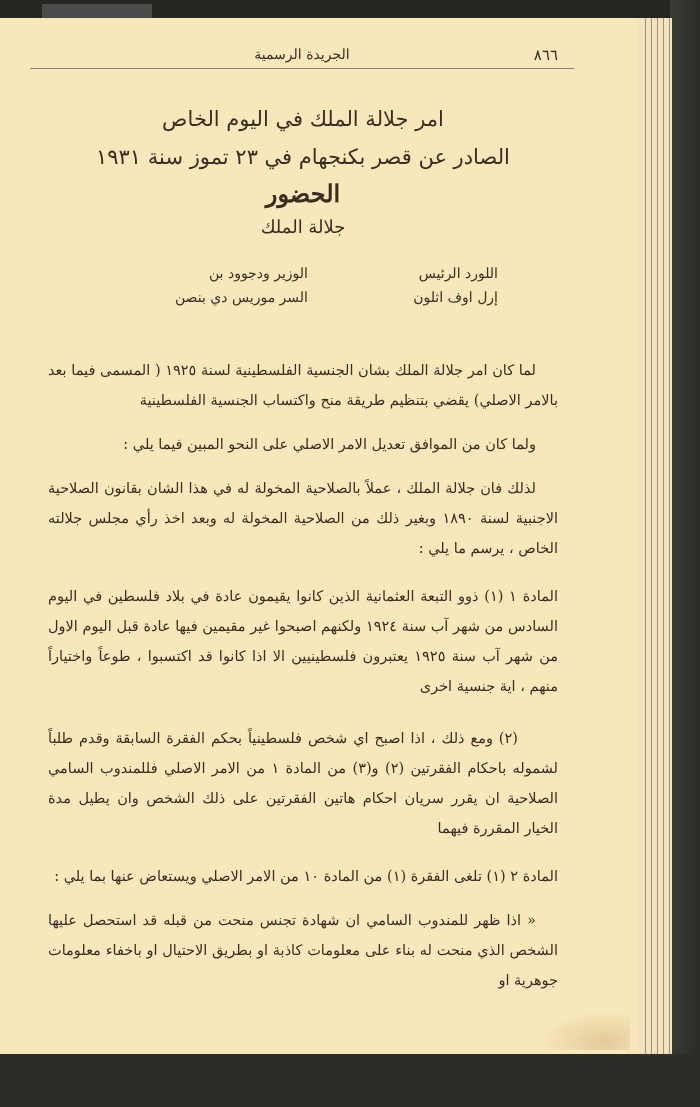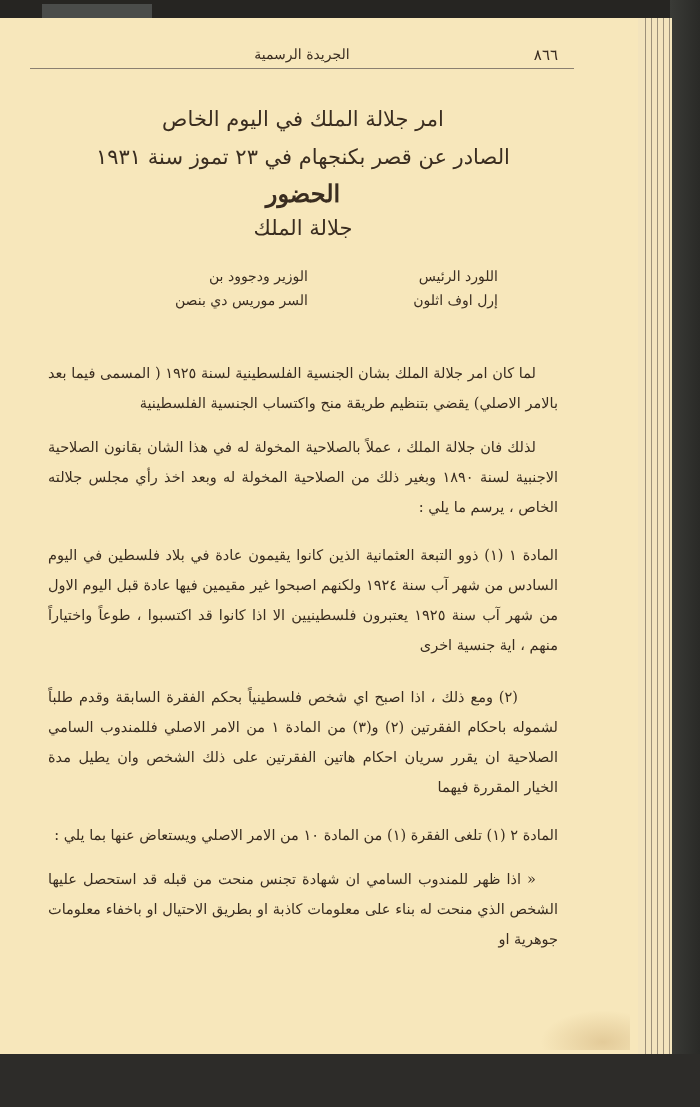--- a/index.html
+++ b/index.html
@@ -11,21 +11,21 @@
   .page{position:absolute;left:0;top:18px;width:638px;height:1036px;background:#f7e7bb;}
   .page-edges{position:absolute;left:636px;top:18px;width:36px;height:1036px;background:#f3e4bd;}
   .page-edges span{position:absolute;top:0;bottom:0;width:1px;background:#9d917a;}
   .content{position:absolute;left:48px;top:18px;width:510px;direction:rtl;color:#3a2d20;}
   .header{position:relative;height:50px;border-bottom:1px solid #8b8070;margin:0 -16px 0 -18px;}
   .header .pageno{position:absolute;right:16px;top:28px;font-size:15px;}
   .header .journal{position:absolute;left:0;right:0;top:28px;text-align:center;font-size:14px;}
   .t1{text-align:center;font-size:21px;margin-top:38px;}
   .t2{text-align:center;font-size:21px;margin-top:14px;}
   .t3{text-align:center;font-size:24px;font-weight:bold;margin-top:10px;}
-  .t4{text-align:center;font-size:21px;margin-top:8px;}
+  .t4{text-align:center;font-size:18px;margin-top:8px;}
   .present{display:grid;grid-template-columns:1fr 1fr;row-gap:8px;margin:28px 60px 0 70px;font-size:14px;}
   p{margin:0;font-size:14.5px;line-height:30px;text-align:justify;}
   .p-intro{margin-top:50px;text-indent:22px;}
   .p-gap{margin-top:14px;text-indent:22px;}
   .p-art{margin-top:18px;}
   .p-indent{margin-top:22px;text-indent:40px;}
   .stain{position:absolute;left:540px;top:1010px;width:90px;height:40px;background:radial-gradient(ellipse at 70% 80%,rgba(190,150,90,.35),rgba(247,231,187,0) 70%);}
 </style>
 </head>
 <body>
@@ -59,18 +59,19 @@
   <div class="t4">جلالة الملك</div>
 
   <div class="present">
     <span>اللورد الرئيس</span>
     <span>الوزير ودجوود بن</span>
     <span>إرل اوف اثلون</span>
     <span>السر موريس دي بنصن</span>
   </div>
 
   <p class="p-intro">لما كان امر جلالة الملك بشان الجنسية الفلسطينية لسنة ١٩٢٥ ( المسمى فيما بعد بالامر الاصلي) يقضي بتنظيم طريقة منح واكتساب الجنسية الفلسطينية</p>
+  <p class="p-gap">ولما كان من الموافق تعديل الامر الاصلي على النحو المبين فيما يلي :</p>
   <p class="p-gap">لذلك فان جلالة الملك ، عملاً بالصلاحية المخولة له في هذا الشان بقانون الصلاحية الاجنبية لسنة ١٨٩٠ وبغير ذلك من الصلاحية المخولة له وبعد اخذ رأي مجلس جلالته الخاص ، يرسم ما يلي :</p>
   <p class="p-art">المادة ١ (١) ذوو التبعة العثمانية الذين كانوا يقيمون عادة في بلاد فلسطين في اليوم السادس من شهر آب سنة ١٩٢٤ ولكنهم اصبحوا غير مقيمين فيها عادة قبل اليوم الاول من شهر آب سنة ١٩٢٥ يعتبرون فلسطينيين الا اذا كانوا قد اكتسبوا ، طوعاً واختياراً منهم ، اية جنسية اخرى</p>
   <p class="p-indent">(٢) ومع ذلك ، اذا اصبح اي شخص فلسطينياً بحكم الفقرة السابقة وقدم طلباً لشموله باحكام الفقرتين (٢) و(٣) من المادة ١ من الامر الاصلي فللمندوب السامي الصلاحية ان يقرر سريان احكام هاتين الفقرتين على ذلك الشخص وان يطيل مدة الخيار المقررة فيهما</p>
   <p class="p-art">المادة ٢ (١) تلغى الفقرة (١) من المادة ١٠ من الامر الاصلي ويستعاض عنها بما يلي :</p>
   <p class="p-gap">« اذا ظهر للمندوب السامي ان شهادة تجنس منحت من قبله قد استحصل عليها الشخص الذي منحت له بناء على معلومات كاذبة او بطريق الاحتيال او باخفاء معلومات جوهرية او</p>
 </div>
 
 </body></html>

